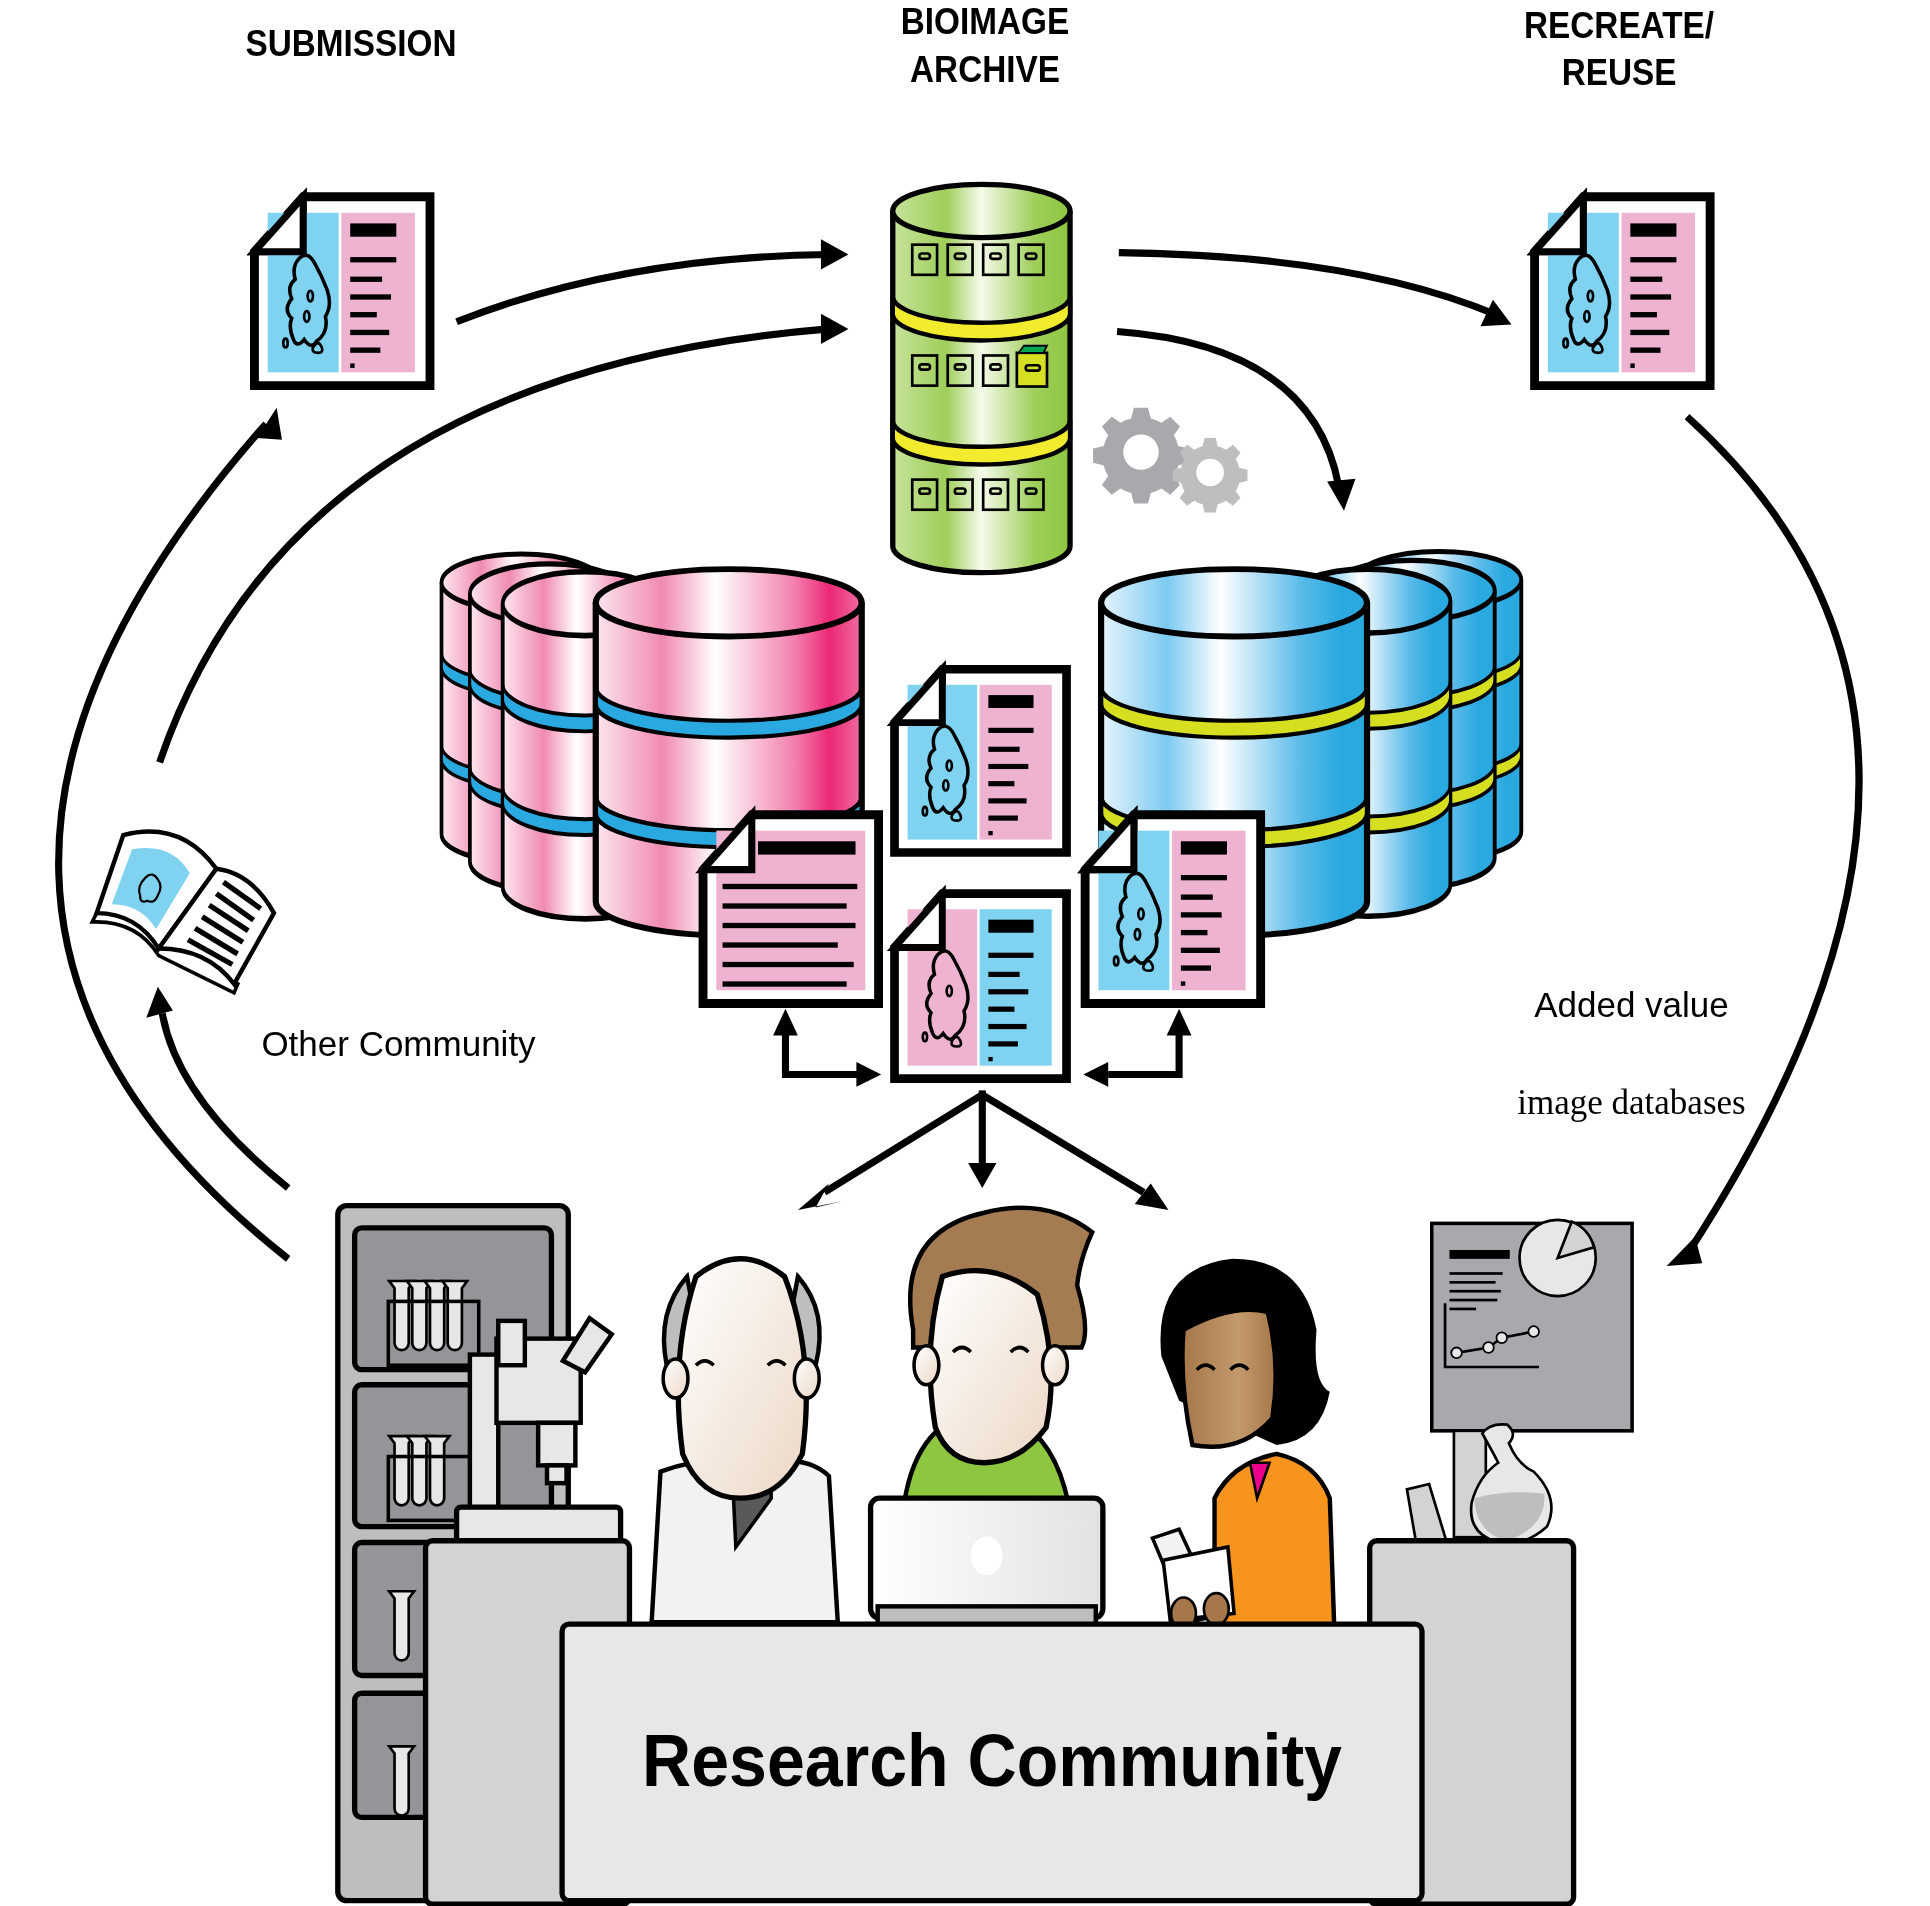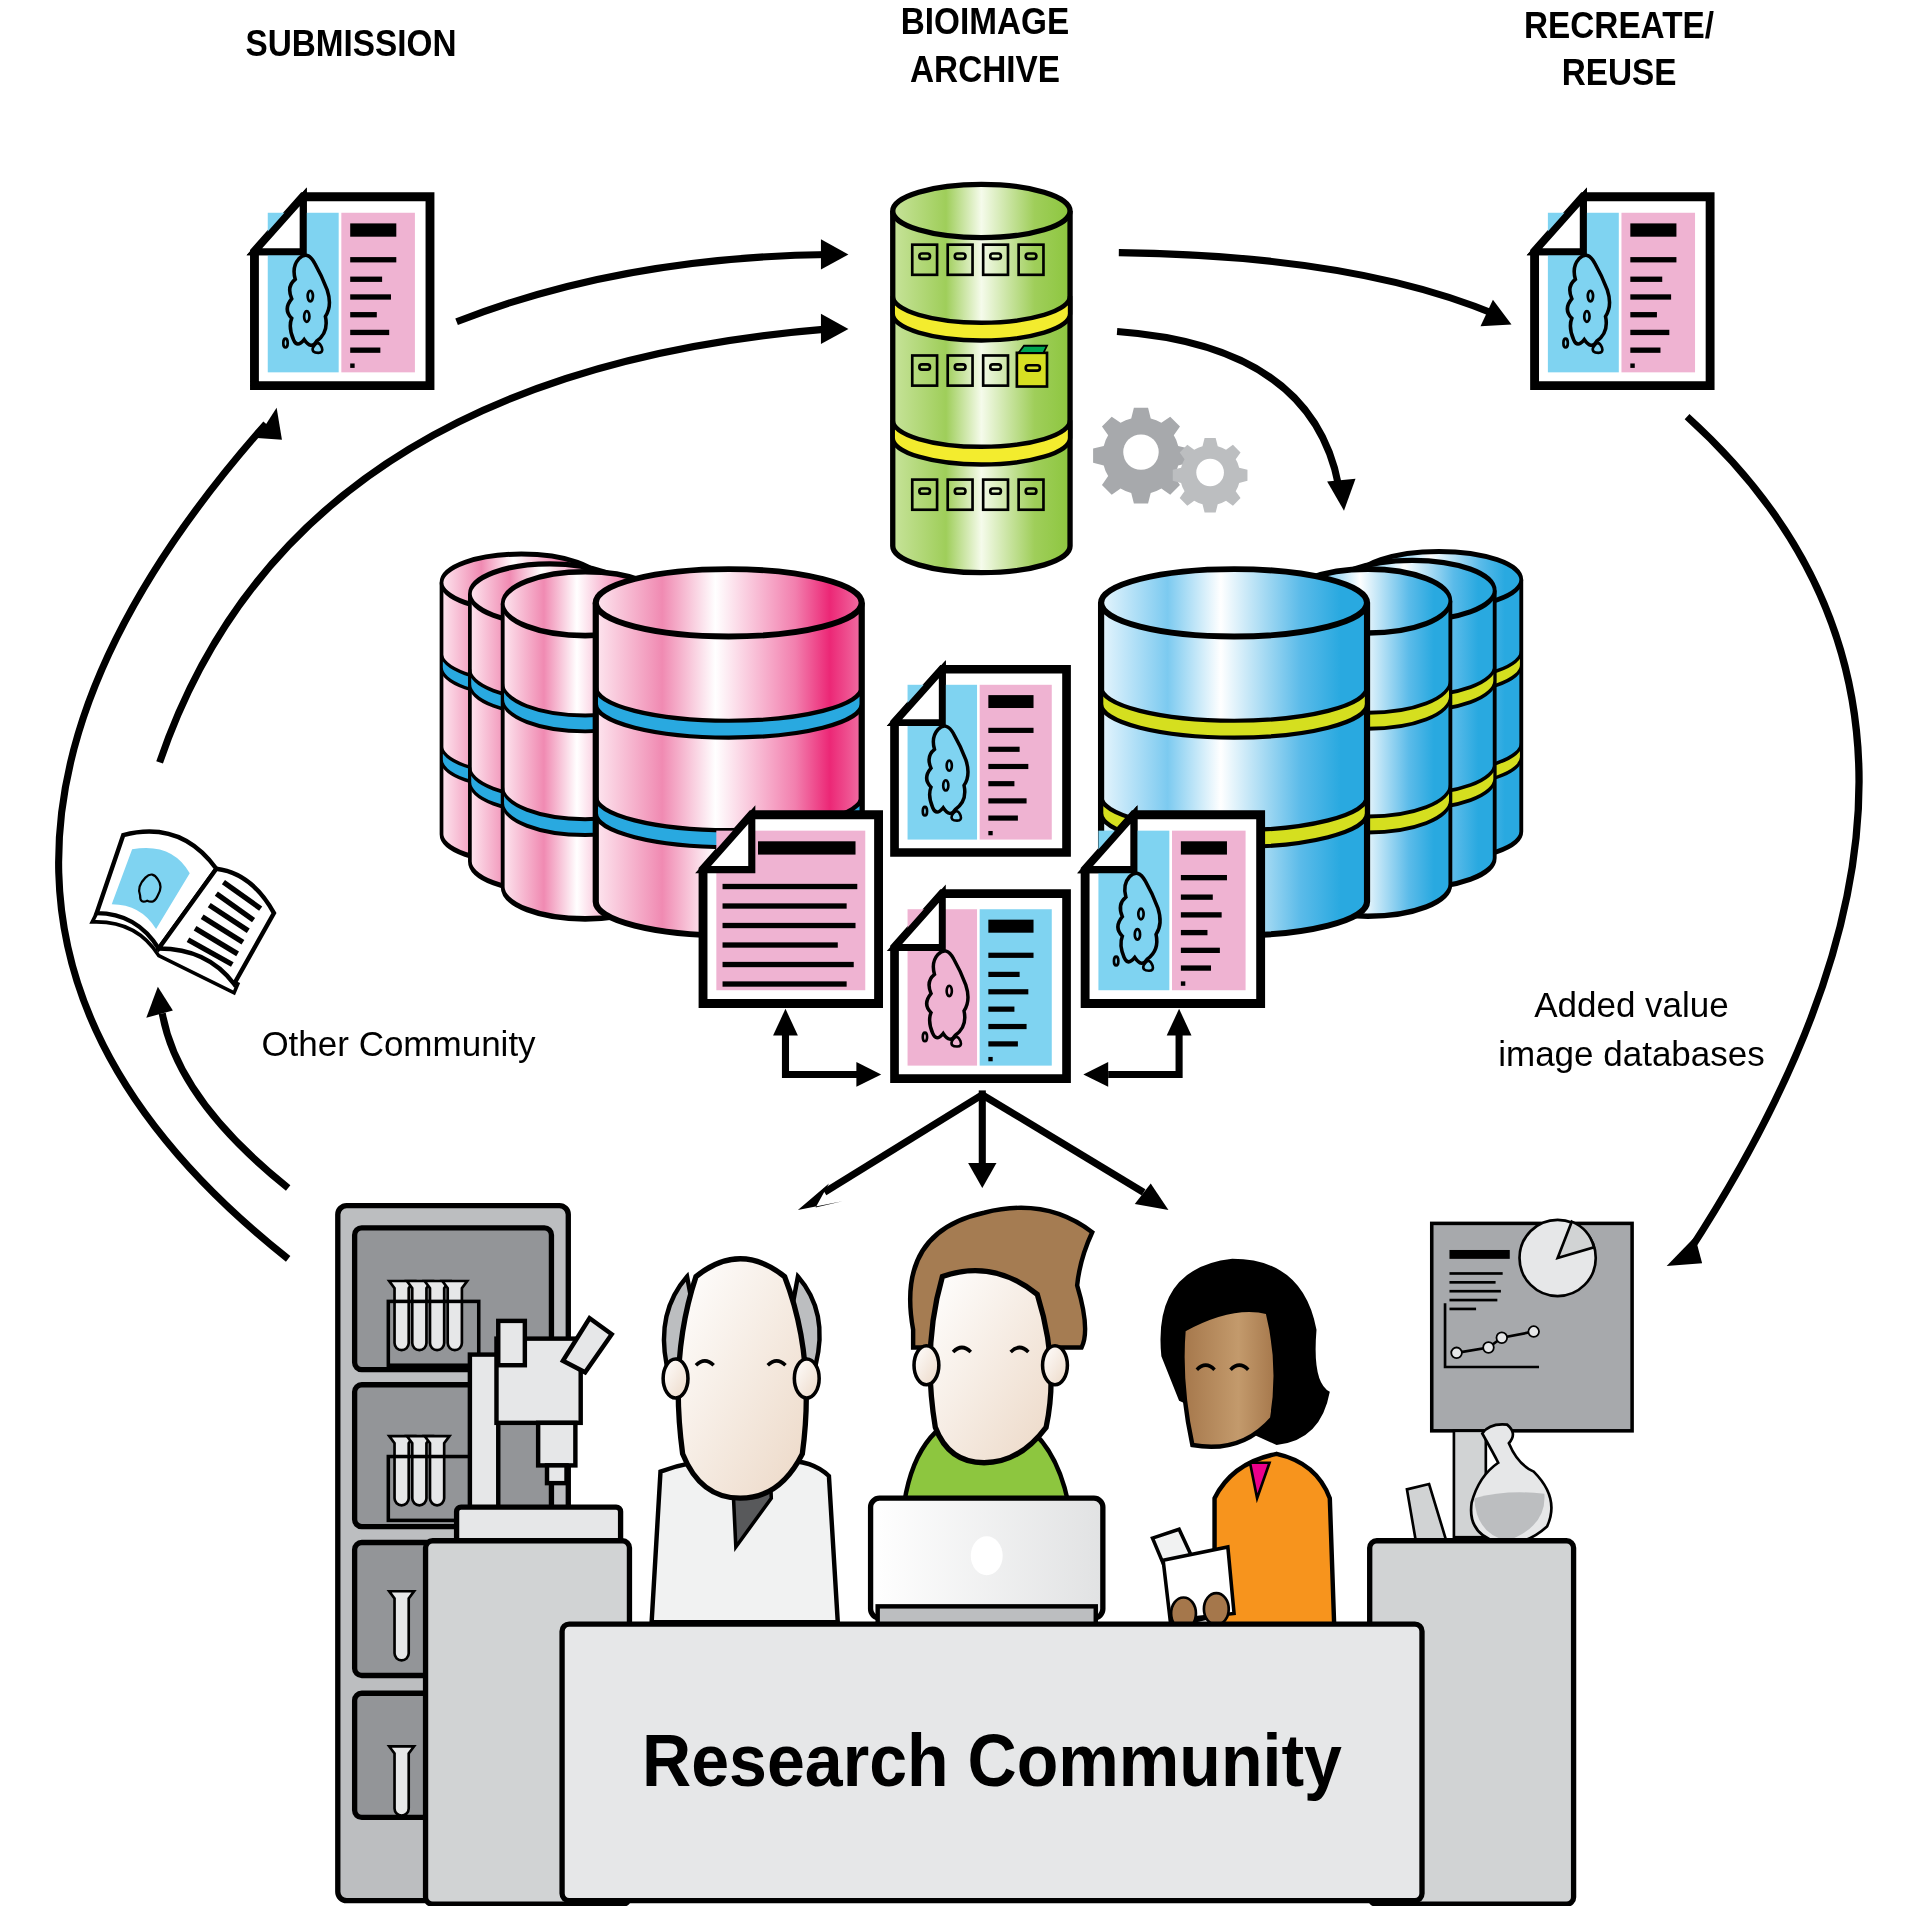--- a/index.html
+++ b/index.html
@@ -368,16 +368,16 @@
 </svg>
 
 <div class="label hdr" style="left:218px; top:19.5px; width:266px;">SUBMISSION</div>
 <div class="label hdr" style="left:852px; top:-1.8px; width:266px;">BIOIMAGE</div>
 <div class="label hdr" style="left:852px; top:46px; width:266px;">ARCHIVE</div>
 <div class="label hdr" style="left:1486px; top:1.8px; width:266px;">RECREATE/</div>
 <div class="label hdr" style="left:1486px; top:49px; width:266px;">REUSE</div>
 
 <div class="label note" style="left:230px; top:1021px; width:337px;">Other Community</div>
 <div class="label note" style="left:1454px; top:982px; width:355px;">Added value</div>
-<div class="label note" style="left:1454px; top:1031px; width:355px;">image databases</div>
+<div class="label note" style="left:1454px; top:1080px; width:355px;font-family:Liberation Serif, serif;">image databases</div>
 
 <div class="label big" style="left:562px; top:1716px; width:860px; line-height:89px;">Research Community</div>
 
 
 </body></html>

